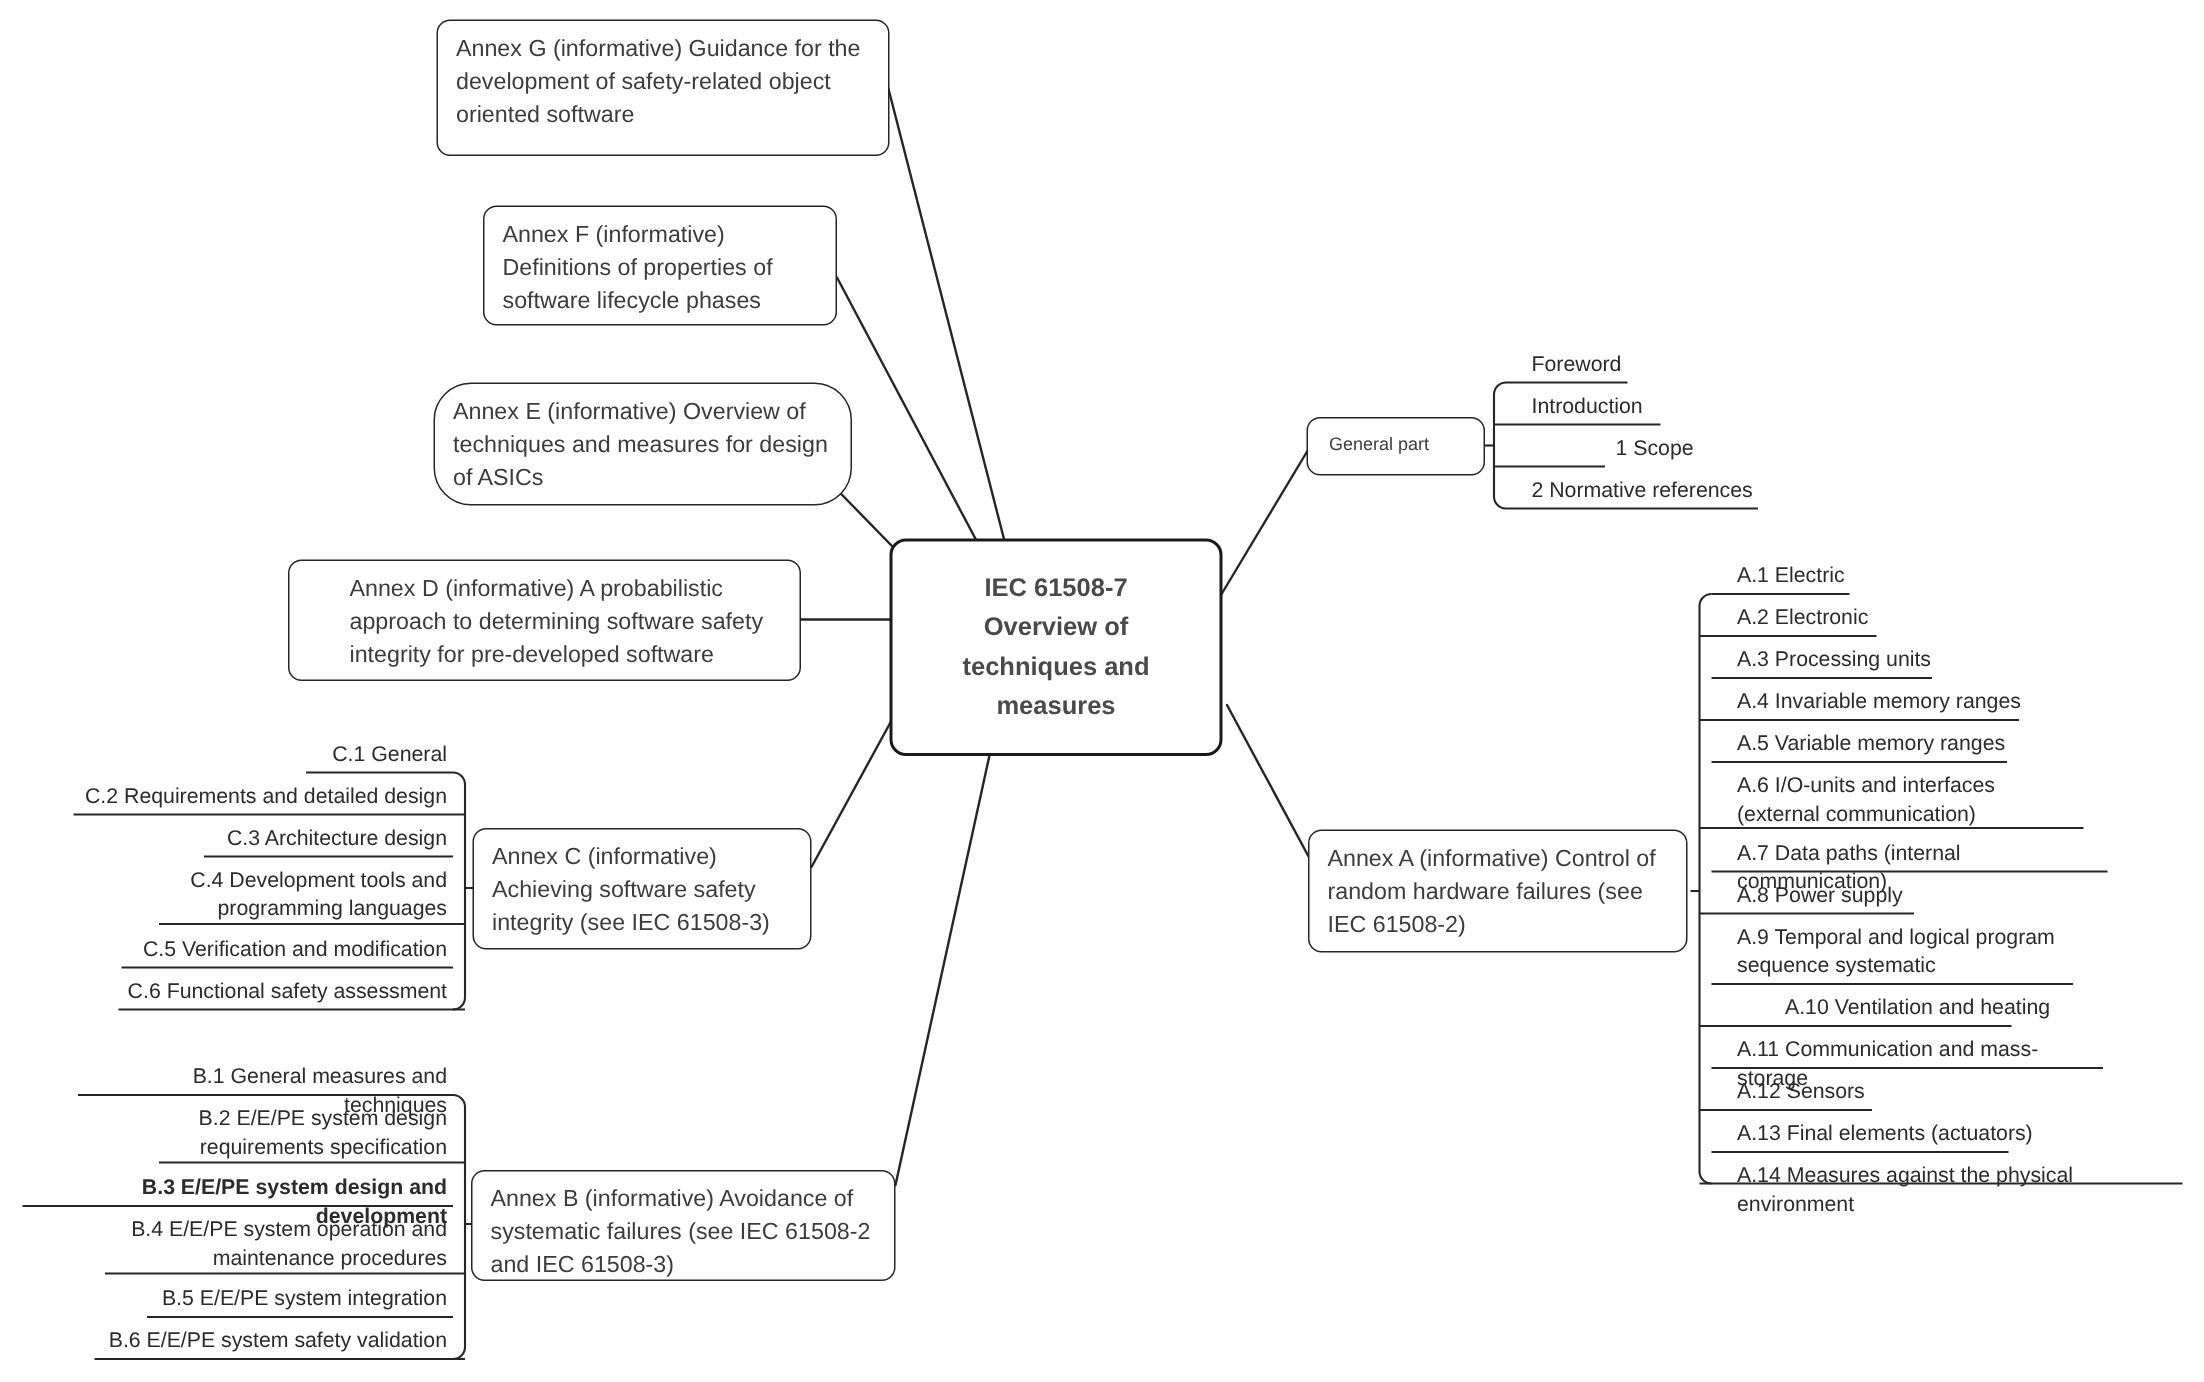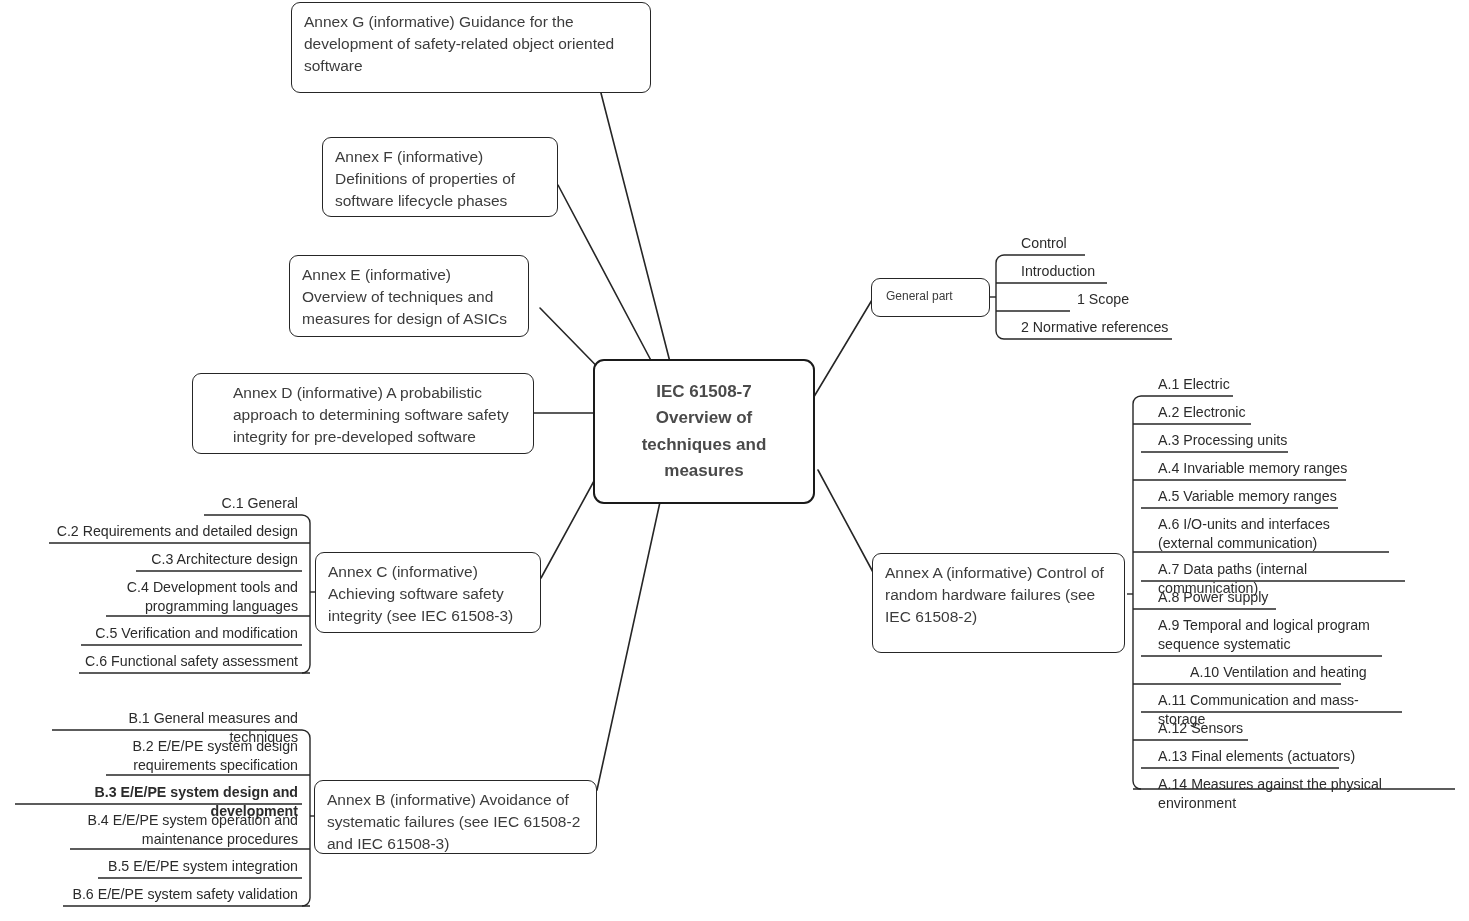--- a/index.html
+++ b/index.html
@@ -103,53 +103,53 @@
 
   <div class="node center" style="left:593px;top:359px;width:222px;height:145px;">
     <div>
       <div>IEC 61508-7</div>
       <div>Overview of</div>
       <div>techniques and</div>
       <div>measures</div>
     </div>
   </div>
 
-  <div class="node" style="left:291px;top:2px;width:360px;height:91px;">
+  <div class="node" style="left:291px;top:13px;width:302px;height:91px;">
     <span>Annex G (informative) Guidance for the development of safety-related object oriented software</span>
   </div>
 
   <div class="node" style="left:322px;top:137px;width:236px;height:80px;">
     <span>Annex F (informative) Definitions of properties of software lifecycle phases</span>
   </div>
 
-  <div class="node" style="left:289px;top:255px;width:240px;height:82px;">
+  <div class="node" style="left:289px;top:255px;width:279px;height:82px;border-radius:25px;">
     <span>Annex E (informative) Overview of techniques and measures for design of ASICs</span>
   </div>
 
   <div class="node" style="left:192px;top:373px;width:342px;height:81px;padding-left:40px;">
     <span>Annex D (informative) A probabilistic approach to determining software safety integrity for pre-developed software</span>
   </div>
 
   <div class="node" style="left:315px;top:552px;width:226px;height:81px;">
     <span>Annex C (informative) Achieving software safety integrity (see IEC 61508-3)</span>
   </div>
 
   <div class="node" style="left:314px;top:780px;width:283px;height:74px;">
     <span>Annex B (informative) Avoidance of systematic failures (see IEC 61508-2 and IEC 61508-3)</span>
   </div>
 
   <div class="node small" style="left:871px;top:278px;width:119px;height:39px;">
     <span>General part</span>
   </div>
 
-  <div class="node" style="left:872px;top:553px;width:253px;height:100px;">
+  <div class="node" style="left:872px;top:553px;width:253px;height:82px;">
     <span>Annex A (informative) Control of random hardware failures (see IEC 61508-2)</span>
   </div>
 
-  <div class="leaf r" style="left:1015px;top:232px;width:150px;">Control</div>
+  <div class="leaf r" style="left:1015px;top:232px;width:150px;">Foreword</div>
   <div class="leaf r" style="left:1015px;top:260px;width:160px;">Introduction</div>
   <div class="leaf r" style="left:1071px;top:288px;width:160px;">1 Scope</div>
   <div class="leaf r" style="left:1015px;top:316px;width:190px;">2 Normative references</div>
 
   <div class="leaf r" style="left:1152px;top:373px;width:230px;">A.1 Electric</div>
   <div class="leaf r" style="left:1152px;top:401px;width:230px;">A.2 Electronic</div>
   <div class="leaf r" style="left:1152px;top:429px;width:230px;">A.3 Processing units</div>
   <div class="leaf r" style="left:1152px;top:457px;width:240px;">A.4 Invariable memory ranges</div>
   <div class="leaf r" style="left:1152px;top:485px;width:240px;">A.5 Variable memory ranges</div>
   <div class="leaf r" style="left:1152px;top:513px;width:240px;">A.6 I/O-units and interfaces (external communication)</div>

